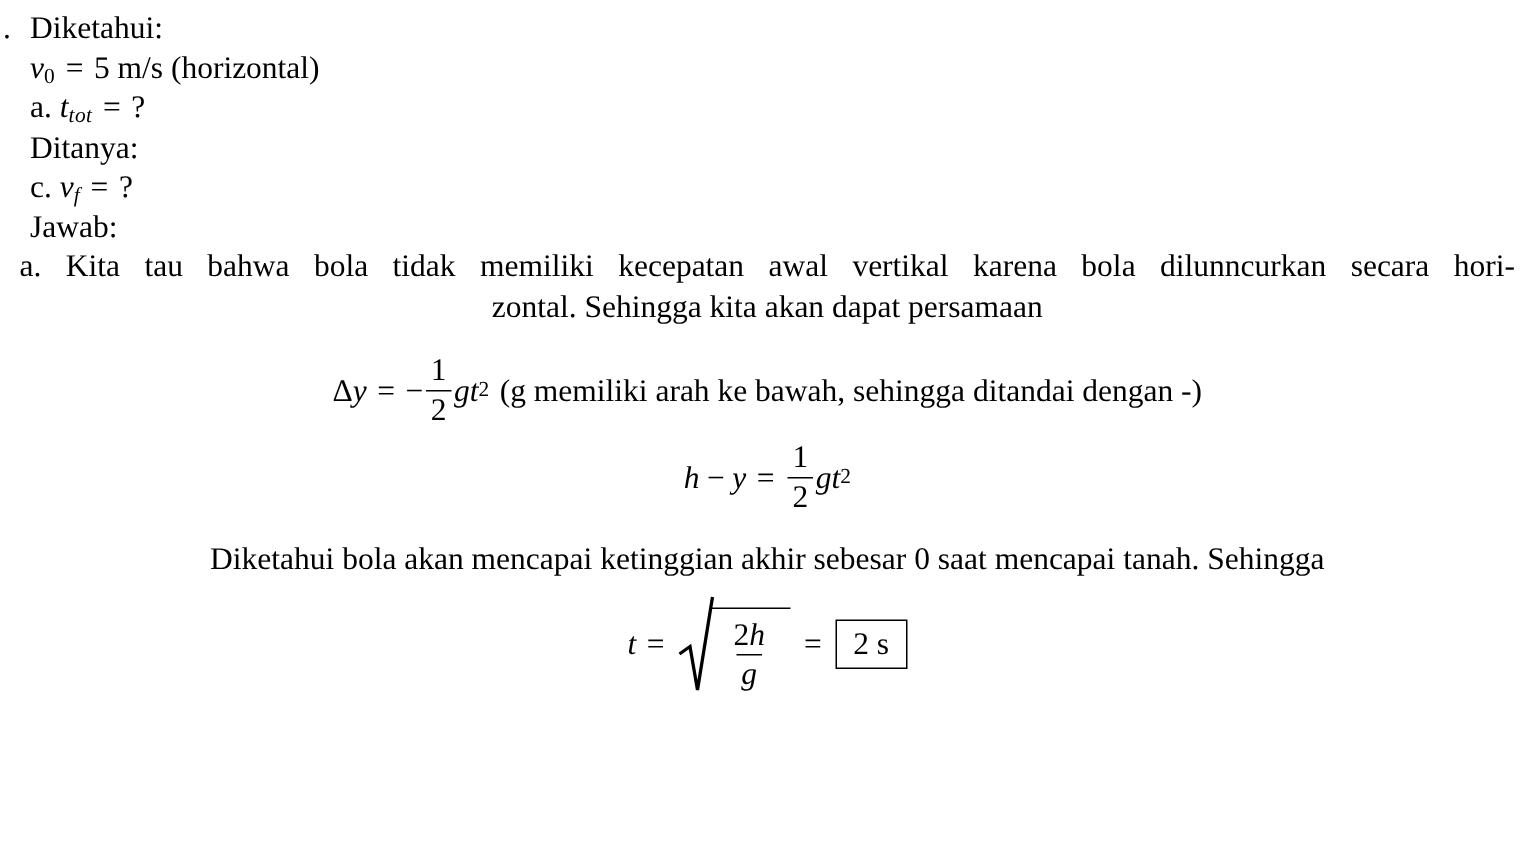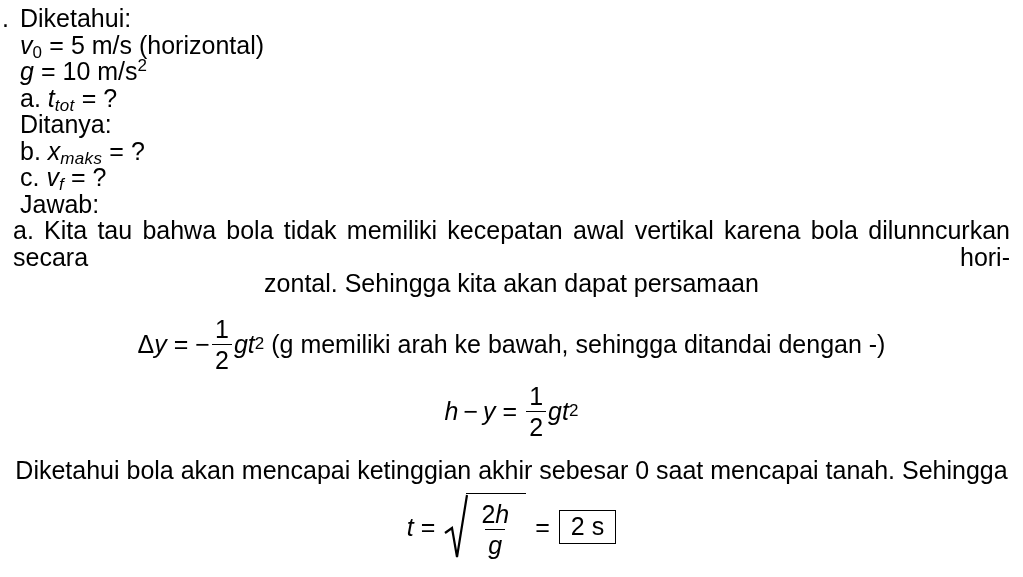--- a/index.html
+++ b/index.html
@@ -9,22 +9,22 @@
     color: #000000;
   }
   .page {
     position: relative;
     width: 1023px;
     height: 577px;
     overflow: hidden;
     box-sizing: border-box;
     padding: 5px 13px 0 13px;
     background: #ffffff;
-    font-family: Liberation Sans, sans-serif;
-    font-size: 25px;
+    font-family: Liberation Serif, serif;
+    font-size: 21px;
     line-height: 26.5px;
   }
   .first-line { margin-left: -11px; white-space: nowrap; }
   .marker { display: inline-block; width: 18px; }
   .indent { padding-left: 7px; }
   .line { white-space: nowrap; }
   .it { font-style: italic; }
   .rm { font-style: normal; }
   .rel { margin: 0 7px; }
   .bin { margin: 0 5px; }
@@ -79,31 +79,25 @@
     <span class="marker">.</span><span>Diketahui:</span>
   </div>
 
   <div class="indent">
 
 
     <div class="line">
       <span class="it">v</span><span class="sub rm">0</span><span class="rel">=</span><span>5 m/s</span>&nbsp;<span>(horizontal)</span>
     </div>
 
-    <div class="line">
-      <span class="it">g</span><span class="rel">=</span><span>10 m/s</span><span class="sup">2</span>
-    </div>
 
     <div class="line">
       <span>a.</span>&nbsp;<span class="it">t</span><span class="sub it">tot</span><span class="rel">=</span><span>?</span>
     </div>
     <div class="line">Ditanya:</div>
-    <div class="line">
-      <span>b.</span>&nbsp;<span class="it">x</span><span class="sub it">maks</span><span class="rel">=</span><span>?</span>
-    </div>
     <div class="line">
       <span>c.</span>&nbsp;<span class="it">v</span><span class="sub it">f</span><span class="rel">=</span><span>?</span>
     </div>
 
     <div class="line">Jawab:</div>
   </div>
 
   <div class="para jline">a. Kita tau bahwa bola tidak memiliki kecepatan awal vertikal karena bola dilunncurkan secara hori-</div>
   <div class="para">zontal. Sehingga kita akan dapat persamaan</div>
 

